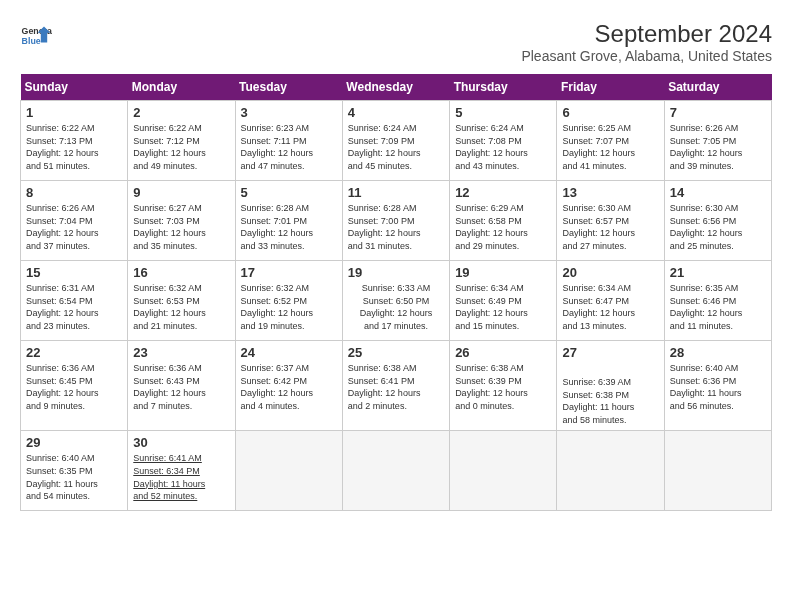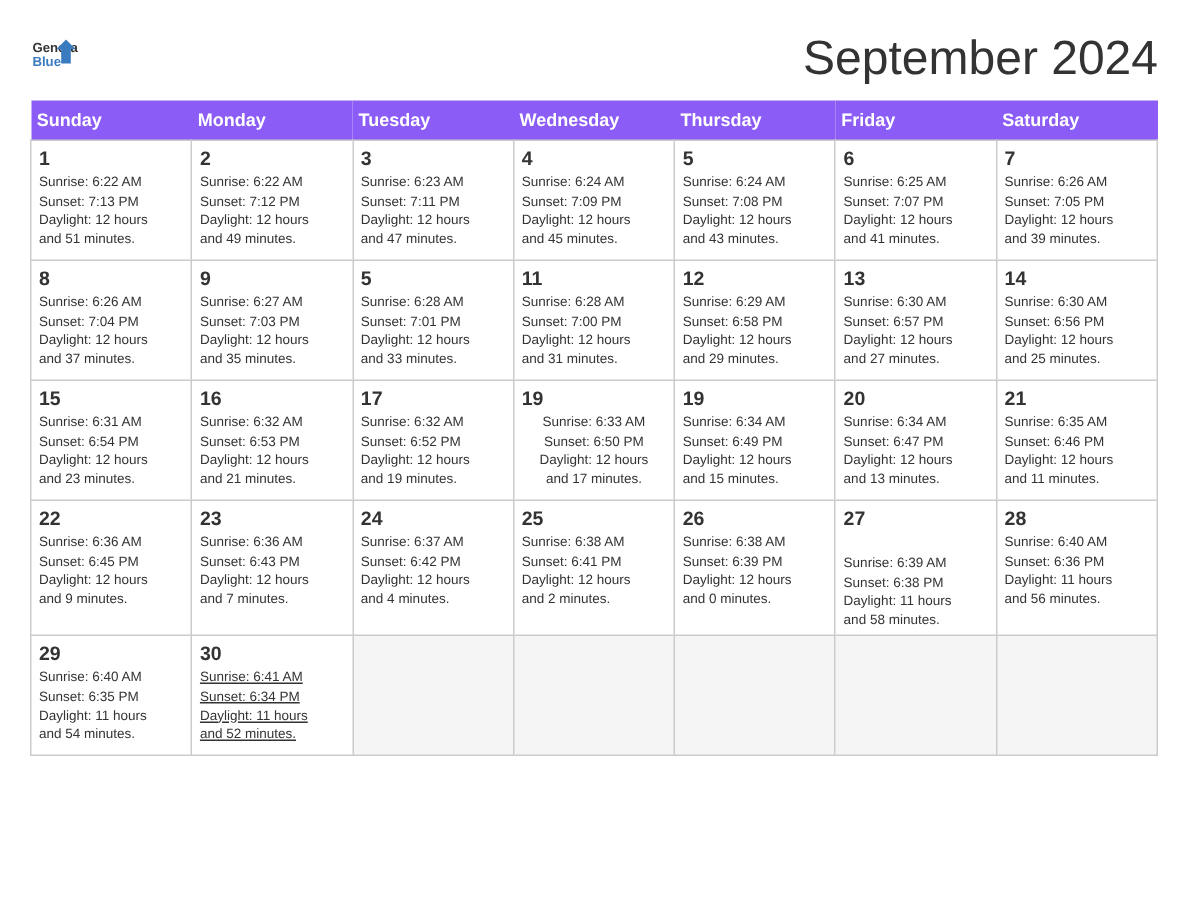--- a/index.html
+++ b/index.html
@@ -22,35 +22,35 @@
       gap: 4px;
     }
     .logo-icon {
       width: 32px;
       height: 32px;
     }
     .title-block {
       text-align: right;
     }
     .month-title {
-      font-size: 32px;
+      font-size: 24px;
       color: #333;
       font-weight: normal;
     }
     .location {
       font-size: 14px;
       color: #555;
     }
     table {
       width: 100%;
       border-collapse: collapse;
       font-size: 10px;
     }
     thead tr th {
-      background: #8b5cf6;
+      background: #701a75;
       color: #fff;
       padding: 6px 4px;
       text-align: left;
       font-size: 12px;
       font-weight: bold;
     }
     tbody tr td {
       border: 1px solid #ccc;
       vertical-align: top;
       padding: 4px 5px;
@@ -79,20 +79,21 @@
 <div class="header">
   <div class="logo">
     <svg class="logo-icon" viewBox="0 0 40 40">
       <text x="2" y="18" font-size="11" font-weight="bold" fill="#333">General</text>
       <text x="2" y="30" font-size="11" font-weight="bold" fill="#3a7abf">Blue</text>
       <polygon points="30,8 38,16 34,16 34,28 26,28 26,16 22,16" fill="#3a7abf"></polygon>
     </svg>
   </div>
   <div class="title-block">
     <div class="month-title">September 2024</div>
+    <div class="location">Pleasant Grove, Alabama, United States</div>
   </div>
 </div>
 
 <table>
   <thead>
     <tr id="weekday-header">
         <th>Sunday</th>
         <th>Monday</th>
         <th>Tuesday</th>
         <th>Wednesday</th>

